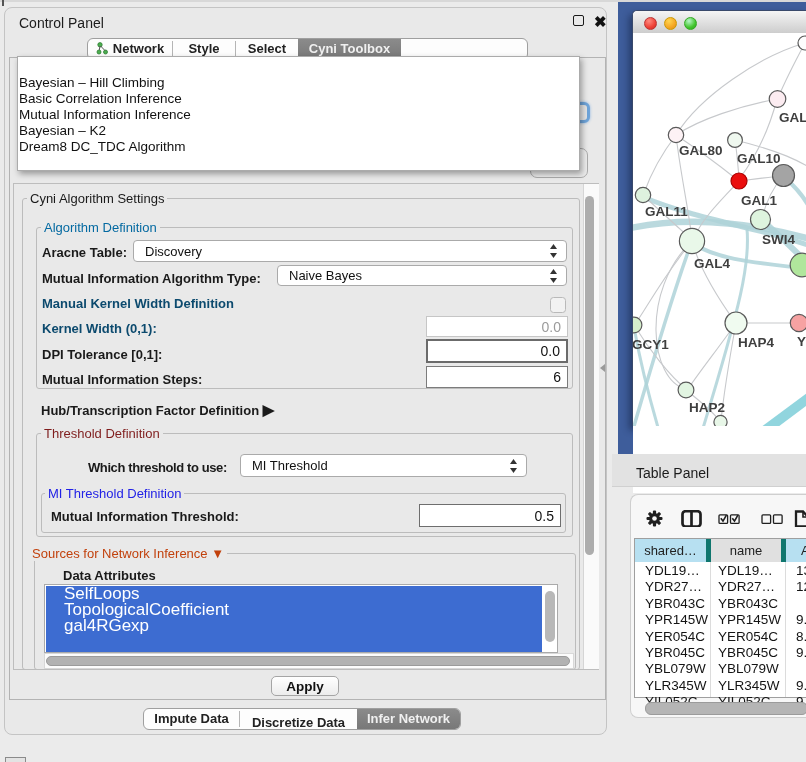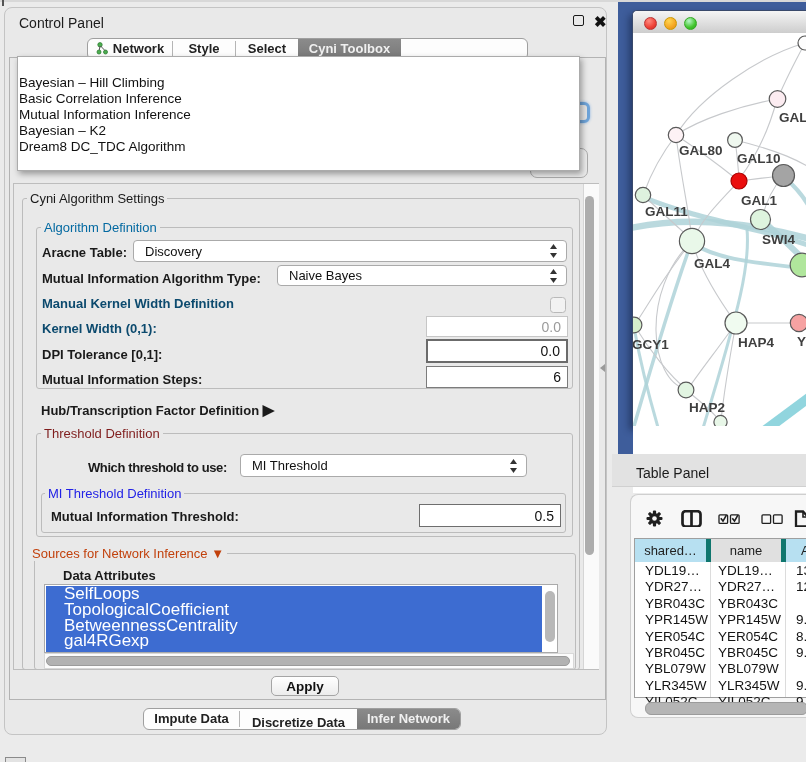--- a/index.html
+++ b/index.html
@@ -131,21 +131,20 @@
 <div class="blab" style="left:51px;top:509px;">Mutual Information Threshold:</div>
 <div class="inp" style="left:419px;top:504px;width:142px;height:23px;border:1px solid #6e6e6e;">0.5</div>
 
 <div class="grp" style="left:34px;top:553px;width:542px;height:117px;"></div>
 <div class="grplab" style="left:29px;top:546px;color:#c2410c;">Sources for Network Inference <span style="font-size:13px;letter-spacing:0;">▼</span></div>
 <div class="blab" style="left:37px;top:568px;margin-left:26px;">Data Attributes</div>
 <div id="dlist">
   <div id="dsel">
     <div>SelfLoops</div>
     <div>TopologicalCoefficient</div>
-    <div>BetweennessCentrality</div>
     <div>gal4RGexp</div>
   </div>
 </div>
 <div style="position:absolute;left:545px;top:591px;width:10px;height:51px;background:#b8b8b8;border-radius:5px;"></div>
 <div style="position:absolute;left:44px;top:653px;width:530px;height:16px;background:#fcfcfc;border:1px solid #d8d8d8;box-sizing:border-box;"></div>
 <div style="position:absolute;left:46px;top:656px;width:524px;height:10px;background:#b2b2b2;border:1px solid #9b9b9b;border-radius:6px;box-sizing:border-box;"></div>
 
 <div style="position:absolute;left:271px;top:676px;width:66px;height:18px;background:linear-gradient(#ffffff,#ececec);border:1px solid #a5a5a5;border-radius:5px;display:flex;align-items:center;justify-content:center;font-size:13.5px;font-weight:bold;color:#111;">Apply</div>
 
 <div class="tstrip" style="left:143px;top:707.5px;height:20px;">

